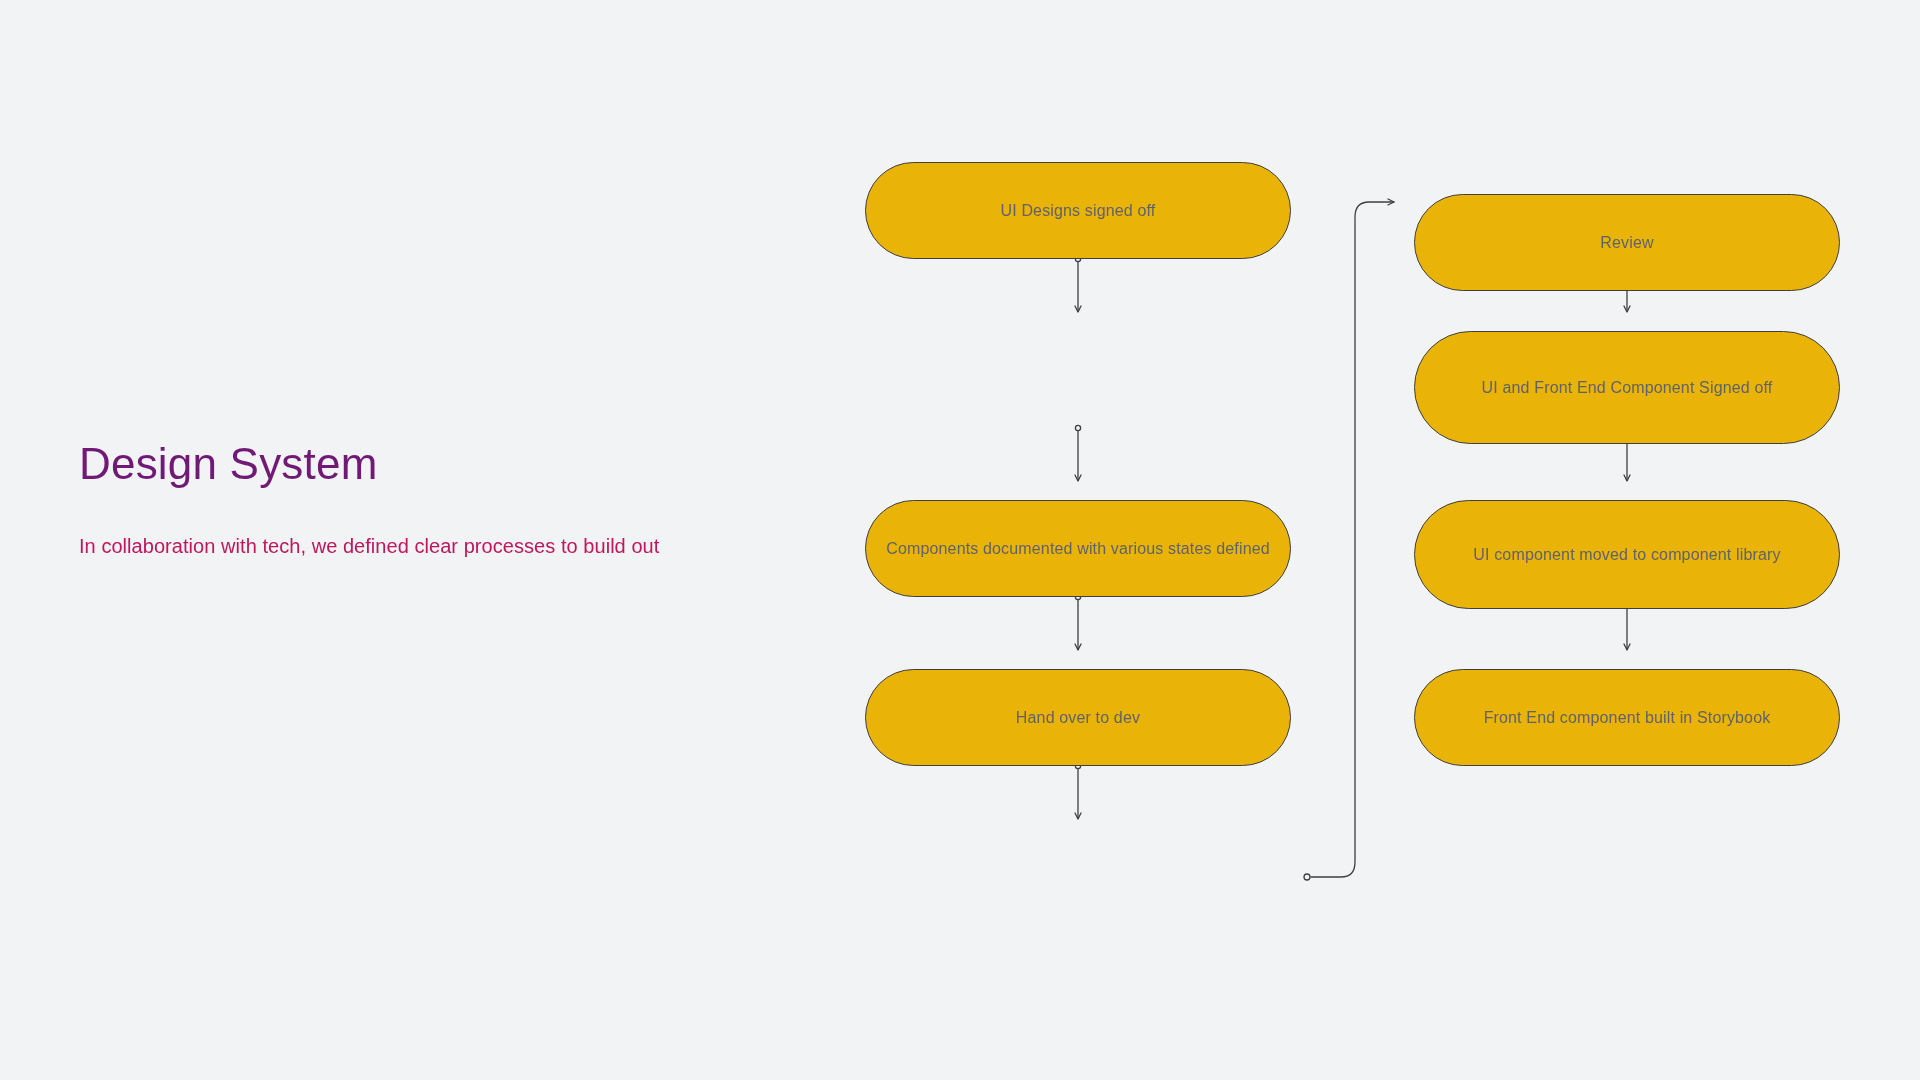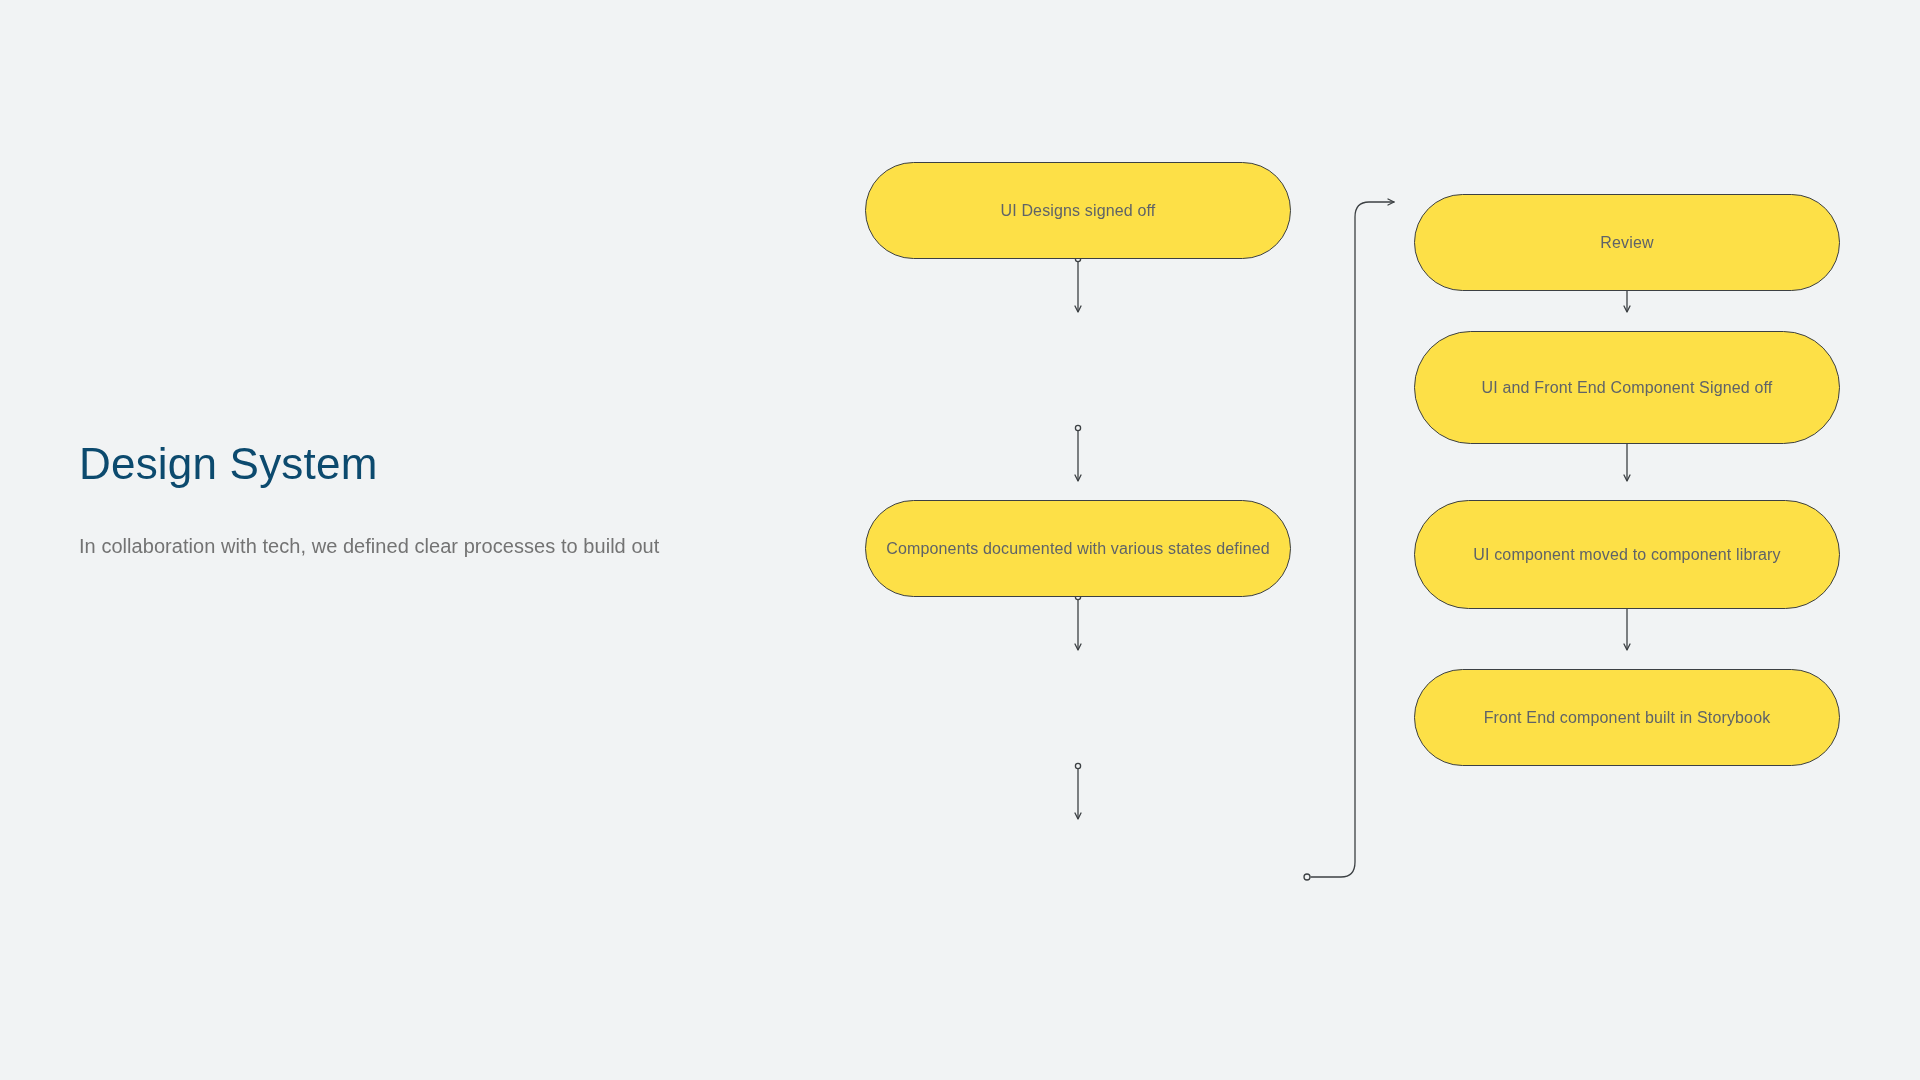--- a/index.html
+++ b/index.html
@@ -27,31 +27,31 @@
   .intro {
     position: absolute;
     left: 79px;
     top: 440px;
     width: 680px;
   }
   .intro-title {
     font-family: "Liberation Sans", sans-serif;
     font-size: 44px;
     font-weight: 400;
-    color: #0c4a6e;
+    color: #701a75;
     letter-spacing: 0.2px;
     line-height: 1.1;
     margin: 0 0 38px 0;
     white-space: nowrap;
   }
   .intro-body {
     font-family: "Liberation Sans", sans-serif;
     font-size: 20px;
     font-weight: 400;
-    color: #737373;
+    color: #be185d;
     line-height: 2.05;
     margin: 0;
     letter-spacing: 0.05px;
   }
   .intro-body .line { display: block; }
 
   
   #flow {
     position: absolute;
     left: 0; top: 0;
@@ -59,21 +59,21 @@
     height: 1080px;
     pointer-events: none;
   }
   #flow .edge {
     pointer-events: auto;
   }
 
   .node {
     position: absolute;
     box-sizing: border-box;
-    background: #fde047;
+    background: #eab308;
     border: 1.3px solid #3c4043;
     border-radius: 999px;
     display: flex;
     align-items: center;
     justify-content: center;
     color: #5f6368;
     font-family: "Liberation Sans", sans-serif;
     font-size: 16px;
     font-weight: 400;
     letter-spacing: 0.15px;
@@ -138,20 +138,23 @@
 
   <div class="node" style="left:865px; top:162px; width:426px; height:97px;">
     <span>UI Designs signed off</span>
   </div>
 
 
   <div class="node" style="left:865px; top:500px; width:426px; height:97px;">
     <span>Components documented with various states defined</span>
   </div>
 
+  <div class="node" style="left:865px; top:669px; width:426px; height:97px;">
+    <span>Hand over to dev</span>
+  </div>
 
 
   <div class="node" style="left:1414px; top:162px; width:426px; height:97px;margin-top:32px;">
     <span>Review</span>
   </div>
 
   <div class="node" style="left:1414px; top:331px; width:426px; height:113px;">
     <span>UI and Front End Component Signed off</span>
   </div>
 

